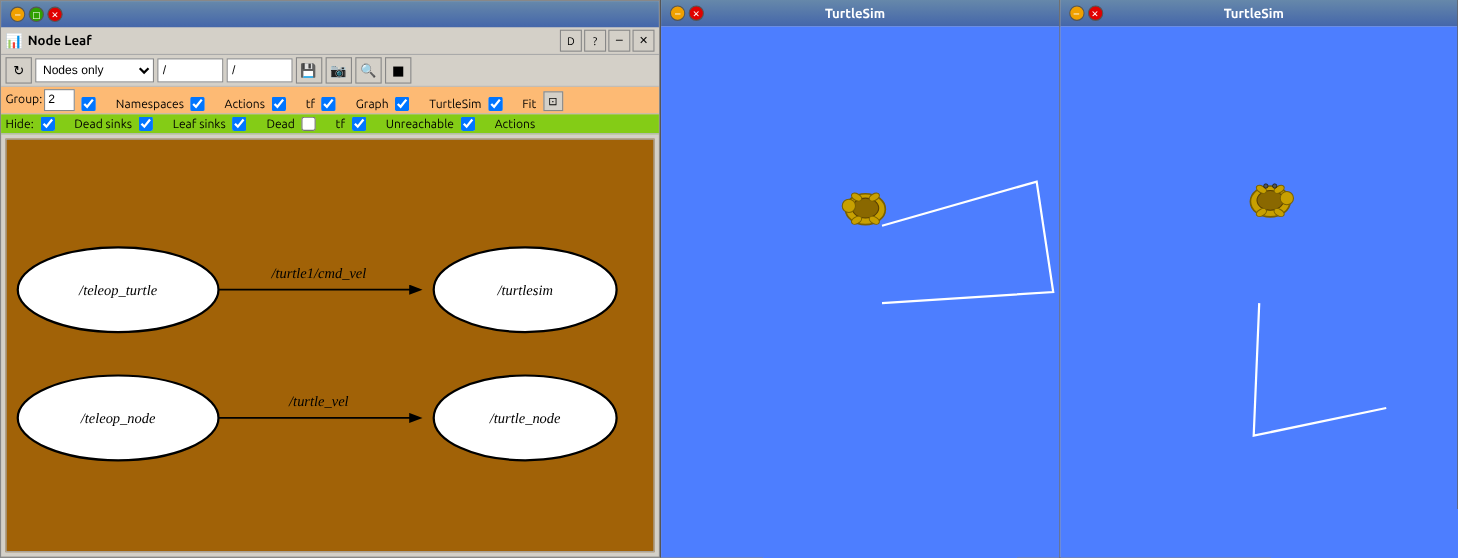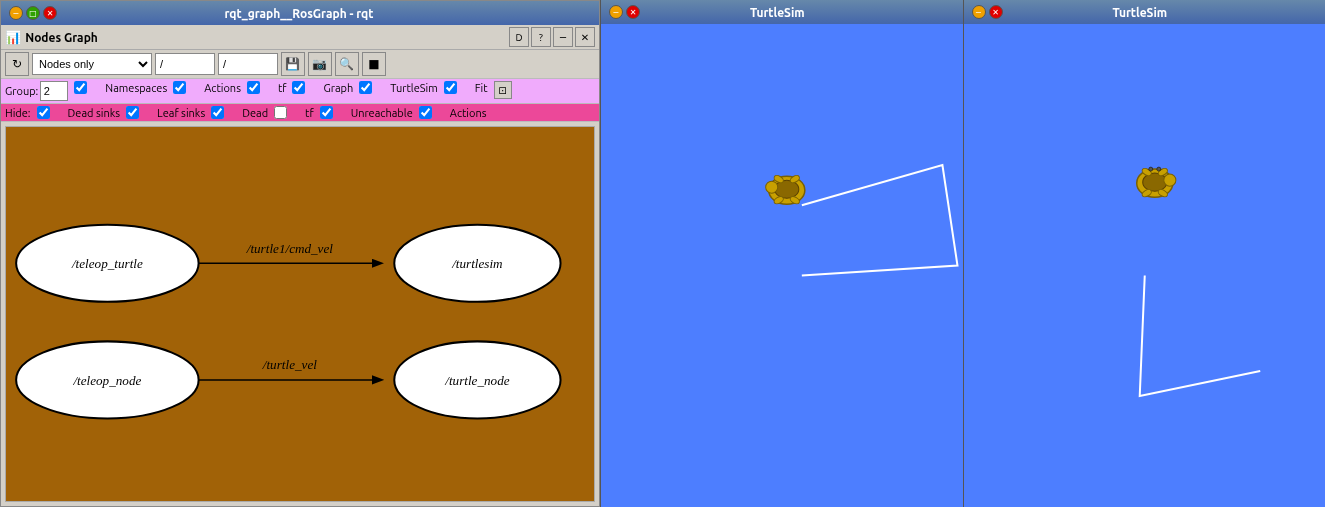--- a/index.html
+++ b/index.html
@@ -133,34 +133,34 @@
       height: 22px;
       background: white;
       border: 1px solid #888;
       font-size: 11px;
       padding: 0 4px;
       width: 60px;
     }
 
     .options-row {
       display: flex;
-      align-items: flex-start;
+      align-items: flex-end;
       gap: 6px;
       padding: 2px 4px;
-      background: #f0abfc;
+      background: #fdba74;
       border-bottom: 1px solid #bbb;
       flex-wrap: nowrap;
     }
 
     .hide-row {
       display: flex;
       align-items: center;
       gap: 6px;
       padding: 2px 4px;
-      background: #ec4899;
+      background: #84cc16;
       border-bottom: 1px solid #bbb;
     }
 
     .checkbox-label {
       display: flex;
       align-items: center;
       gap: 18px;
       font-size: 11px;
       white-space: nowrap;
     }
@@ -235,38 +235,37 @@
 <body>
 
 <div class="rqt-window">
 
   <div class="window-titlebar">
     <div class="window-controls">
       <div class="win-btn win-btn-minimize">─</div>
       <div class="win-btn win-btn-maximize">□</div>
       <div class="win-btn win-btn-close">✕</div>
     </div>
-    <span class="window-titlebar-title">rqt_graph__RosGraph - rqt</span>
     <div style="width:50px"></div>
   </div>
 
   <div class="panel-header">
     <span style="font-size:13px;">📊</span>
-    <span class="panel-title">Nodes Graph</span>
+    <span class="panel-title">Node Leaf</span>
     <div class="panel-title-icons">
       <div class="icon-btn">D</div>
       <div class="icon-btn">?</div>
       <div class="icon-btn">─</div>
       <div class="icon-btn">✕</div>
     </div>
   </div>
 
   <div class="toolbar-row">
     <div class="toolbar-btn">↻</div>
-    <select class="dropdown-select" style="width:120px;">
+    <select class="dropdown-select" style="width:108px;">
       <option>Nodes only</option>
       <option>Nodes/Topics (all)</option>
       <option>Nodes/Topics (active)</option>
     </select>
     <input class="text-input" type="text" value="/" style="">
     <input class="text-input" type="text" value="/" style="">
     <div class="toolbar-btn">💾</div>
     <div class="toolbar-btn">📷</div>
     <div class="toolbar-btn">🔍</div>
     <div class="toolbar-btn">■</div>

